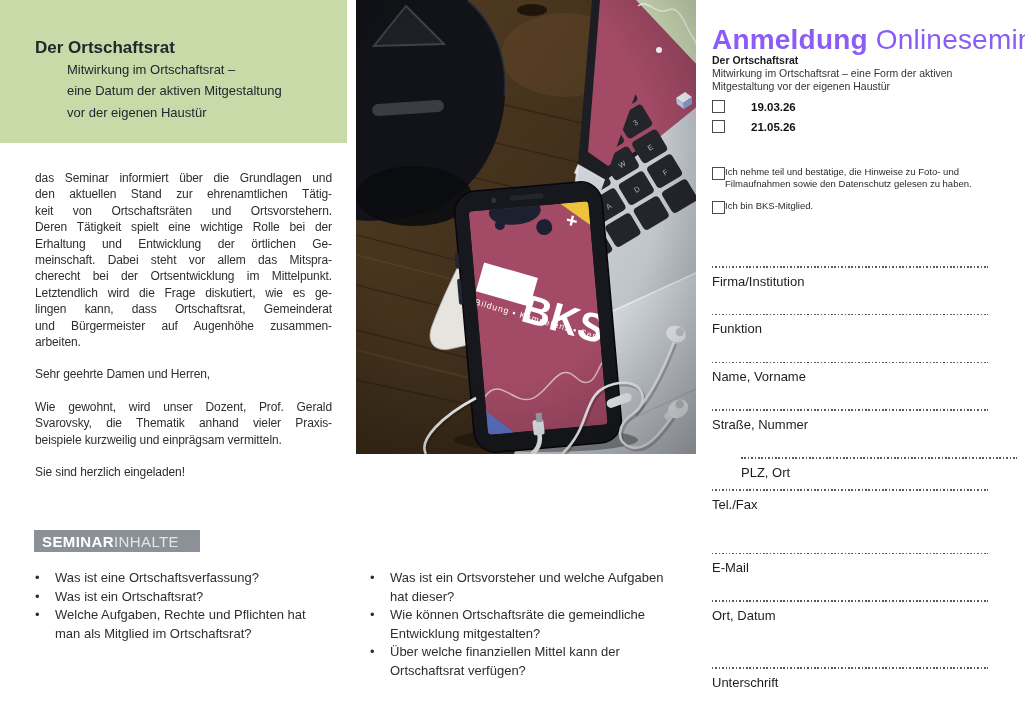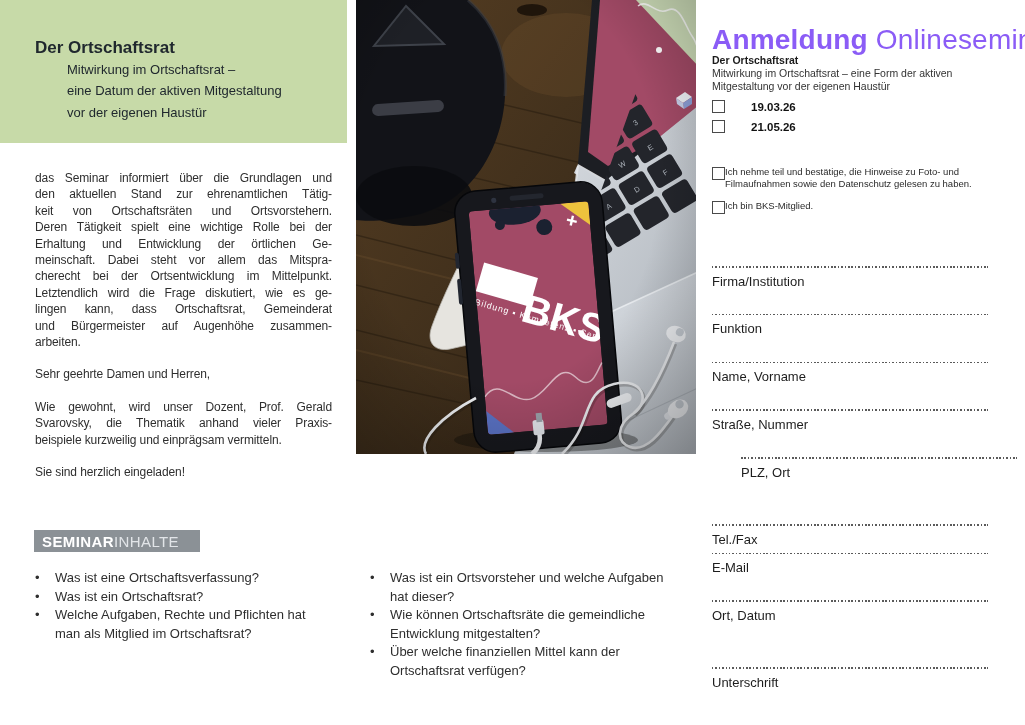--- a/index.html
+++ b/index.html
@@ -347,21 +347,21 @@
           <div class="flabel">Name, Vorname</div>
         </div>
         <div class="field" style="top: 409.25px;">
           <div class="fline"></div>
           <div class="flabel">Straße, Nummer</div>
         </div>
         <div class="field" style="top: 457px; margin-left: 29px;">
           <div class="fline"></div>
           <div class="flabel">PLZ, Ort</div>
         </div>
-        <div class="field" style="top: 524px;">
+        <div class="field" style="top: 489px;">
           <div class="fline"></div>
           <div class="flabel">Tel./Fax</div>
         </div>
         <div class="field" style="top: 552.5px;">
           <div class="fline"></div>
           <div class="flabel">E-Mail</div>
         </div>
         <div class="field" style="top: 600.25px;">
           <div class="fline"></div>
           <div class="flabel">Ort, Datum</div>

